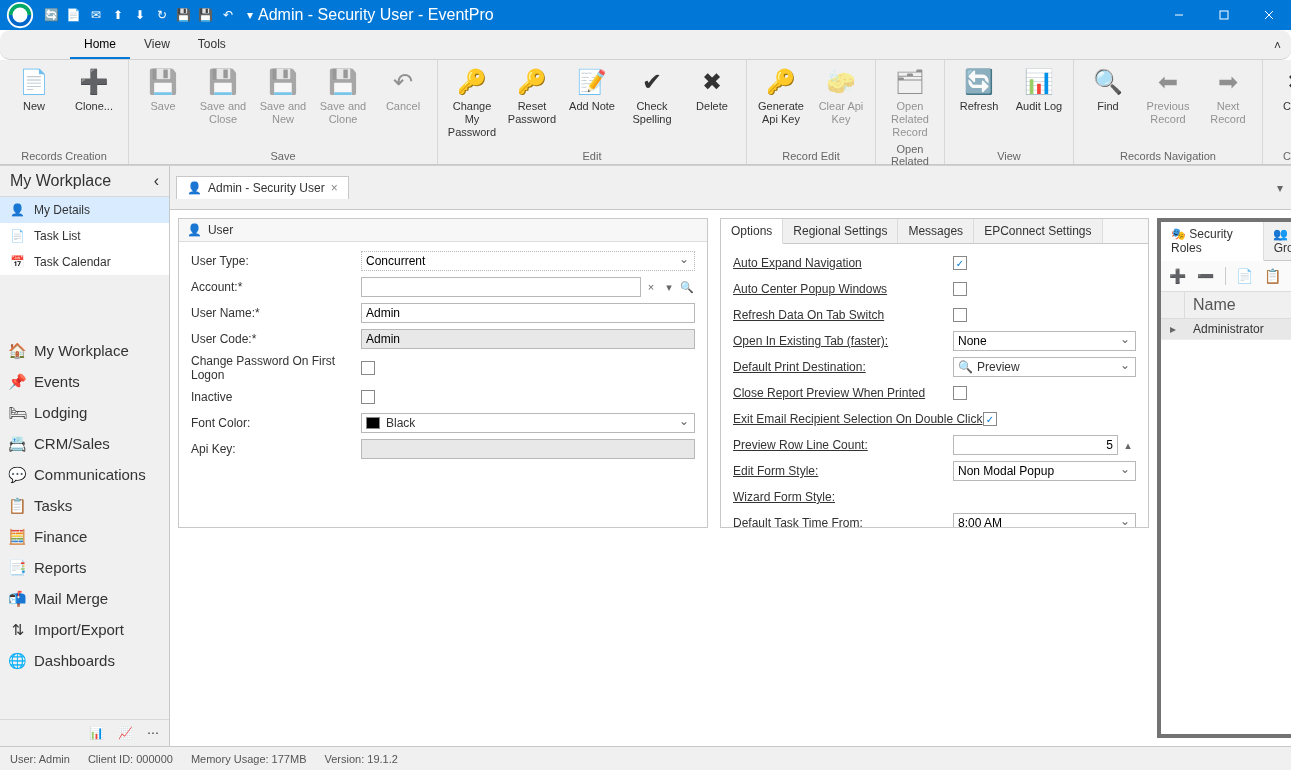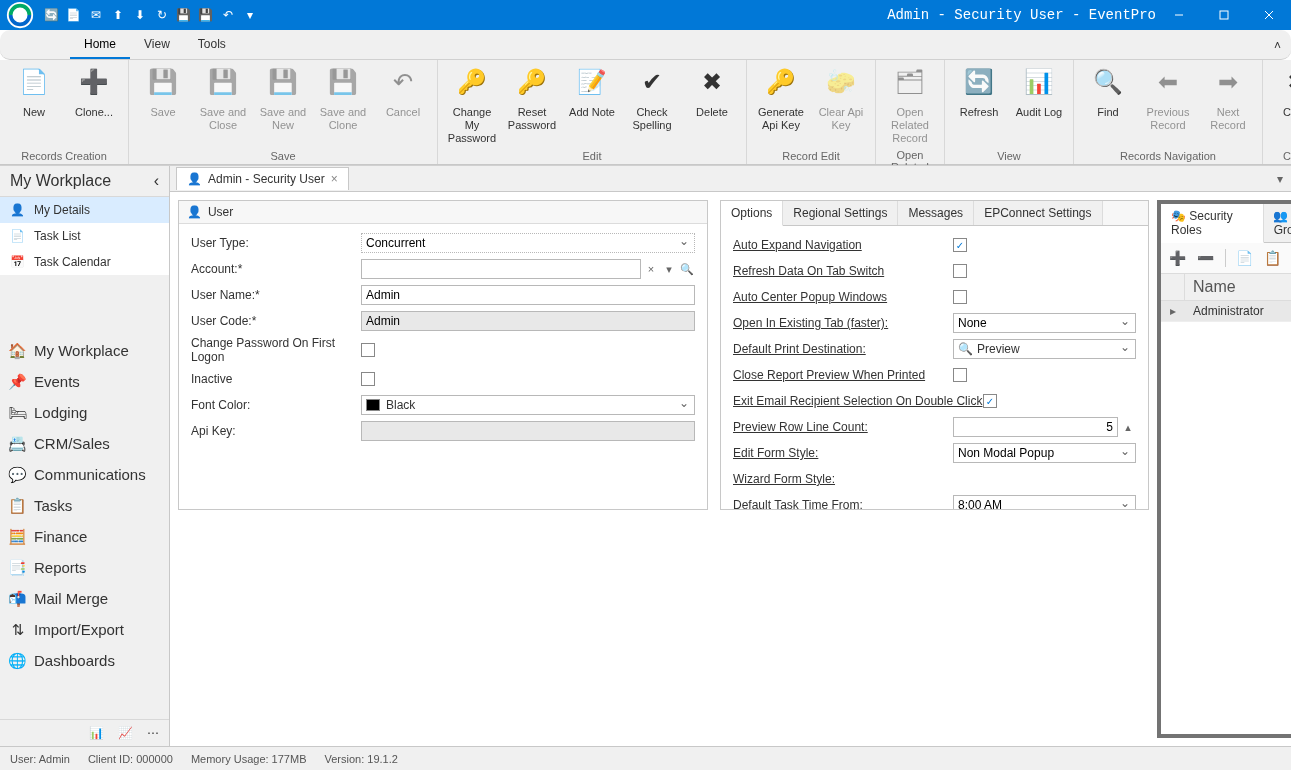--- a/index.html
+++ b/index.html
@@ -3,21 +3,21 @@
 <meta charset="utf-8">
 <style>
 * { box-sizing: border-box; font-family: "Segoe UI", Tahoma, sans-serif; }
 html, body { margin: 0; padding: 0; height: 100%; width: 1291px; overflow: hidden; }
 body { font-size: 12px; color: #333; background: #fff; display: flex; flex-direction: column; height: 770px; }
 
 
 .title-bar { background: #0178d7; height: 30px; display: flex; align-items: center; color: #fff; }
 .title-bar .qat { display: flex; align-items: center; gap: 6px; padding-left: 6px; }
 .qat-icon { width: 16px; height: 16px; display: inline-flex; align-items: center; justify-content: center; font-size: 12px; color: #fff; cursor: pointer; }
-.title-text { flex: 1; text-align: right; font-size: 14px; font-family: Liberation Mono, monospace; }
+.title-text { flex: 1; text-align: left; font-size: 16px; }
 .win-controls { display: flex; }
 .win-btn { width: 45px; height: 30px; display: flex; align-items: center; justify-content: center; cursor: pointer; }
 .win-btn svg { width: 10px; height: 10px; }
 
 
 .app-icon { width: 36px; height: 36px; position: relative; margin-left: 2px; display:flex; align-items:center; justify-content:center;}
 .app-icon svg { width: 30px; height: 30px; }
 
 
 .menu-bar { background: #f0f0f0; height: 30px; display: flex; align-items: flex-end; padding-left: 70px; border-bottom: 1px solid #d0d0d0; border-radius: 10px; }
@@ -25,40 +25,40 @@
 .menu-item.active { border-bottom: 2px solid #0178d7; color: #000; }
 .menu-collapse { margin-left: auto; padding: 6px 10px; cursor: pointer; }
 
 
 .ribbon { background: #f0f0f0; height: 105px; display: flex; border-bottom: 1px solid #c8c8c8; }
 .ribbon-group { display: flex; flex-direction: column; border-right: 1px solid #d8d8d8; padding: 4px 6px 2px; }
 .ribbon-group-items { display: flex; flex: 1; align-items: flex-start; gap: 4px; }
 .ribbon-group-label { text-align: center; font-size: 11px; color: #666; padding-top: 2px; }
 .ribbon-btn { display: flex; flex-direction: column; align-items: center; width: 56px; cursor: pointer; padding: 2px; }
 .ribbon-btn .ricon { width: 32px; height: 32px; display: flex; align-items: center; justify-content: center; font-size: 24px; }
-.ribbon-btn .rlabel { font-size: 11px; text-align: center; line-height: 13px; margin-top: 8px; }
+.ribbon-btn .rlabel { font-size: 11px; text-align: center; line-height: 13px; margin-top: 2px; }
 .ribbon-btn.disabled { opacity: 0.5; }
 
 
 .main { flex: 1; display: flex; min-height: 0; border-top: 1px solid #d0d0d0; }
 
 
 .left-nav { width: 170px; background: #f0f0f0; border-right: 1px solid #c8c8c8; display: flex; flex-direction: column; }
 .left-nav-header { font-size: 16px; padding: 6px 10px; display: flex; align-items: center; justify-content: space-between; border-bottom: 1px solid #d8d8d8; }
 .left-nav-top { background: #fff; }
 .nav-item { display: flex; align-items: center; gap: 8px; padding: 5px 10px; cursor: pointer; font-size: 12px; }
 .nav-item.selected { background: #d9ecff; }
 .nav-item.big { font-size: 15px; padding: 7px 10px; }
 .nav-spacer { flex: 1; }
 .nav-icon { width: 16px; height: 16px; display: inline-flex; align-items: center; justify-content: center; }
 .nav-bottom-icons { display:flex; justify-content:flex-end; gap:14px; padding:6px 10px; border-top:1px solid #d8d8d8;}
 
 
 .content { flex: 1; display: flex; flex-direction: column; background: #fff; min-width: 0; }
-.doc-tabs { height: 26px; display: flex; align-items: center; background: #f0f0f0; border-bottom: 1px solid #c8c8c8; padding-left: 6px; gap: 4px; }
+.doc-tabs { height: 44px; display: flex; align-items: center; background: #f0f0f0; border-bottom: 1px solid #c8c8c8; padding-left: 6px; gap: 4px; }
 .doc-tab { background: #fff; border: 1px solid #c8c8c8; border-bottom: none; padding: 4px 10px; display: flex; align-items: center; gap: 6px; font-size: 12px; cursor: pointer; }
 .doc-tab .close { color: #888; cursor: pointer; }
 .doc-body { flex: 1; display: flex; flex-direction: row; padding: 8px; gap: 8px; min-height: 0; }
 .top-panels { display: flex; gap: 12px; height: 310px; }
 .panel { border: 1px solid #c8c8c8; background: #fff; flex: 1; display: flex; flex-direction: column; }
 .panel-header { background: #f7f7f7; border-bottom: 1px solid #dcdcdc; padding: 4px 8px; display: flex; align-items: center; gap: 6px; font-size: 12px; }
 .panel-body { padding: 8px 12px; display: flex; flex-direction: column; gap: 4px; overflow: auto; }
 
 .form-row { display: flex; align-items: center; min-height: 22px; }
 .form-label { width: 170px; font-size: 12px; }
@@ -429,25 +429,25 @@
               <div class="inner-tab">Regional Settings</div>
               <div class="inner-tab">Messages</div>
               <div class="inner-tab">EPConnect Settings</div>
             </div>
           <div class="panel-body">
             <div class="form-row">
                 <span class="form-label short">Auto Expand Navigation</span>
                 <span class="chk">✓</span>
               </div>
             <div class="form-row">
+                <span class="form-label short">Auto Center Popup Windows</span>
+                <span class="chk"></span>
+              </div>
+            <div class="form-row">
                 <span class="form-label short">Refresh Data On Tab Switch</span>
-                <span class="chk"></span>
-              </div>
-            <div class="form-row">
-                <span class="form-label short">Auto Center Popup Windows</span>
                 <span class="chk"></span>
               </div>
             <div class="form-row">
                 <span class="form-label short">Open In Existing Tab (faster):</span>
                 <div class="dropdown" style="flex:1">
                   <input class="form-input" value="None" style="">
                 </div>
               </div>
             <div class="form-row">
                 <span class="form-label short">Default Print Destination:</span>

